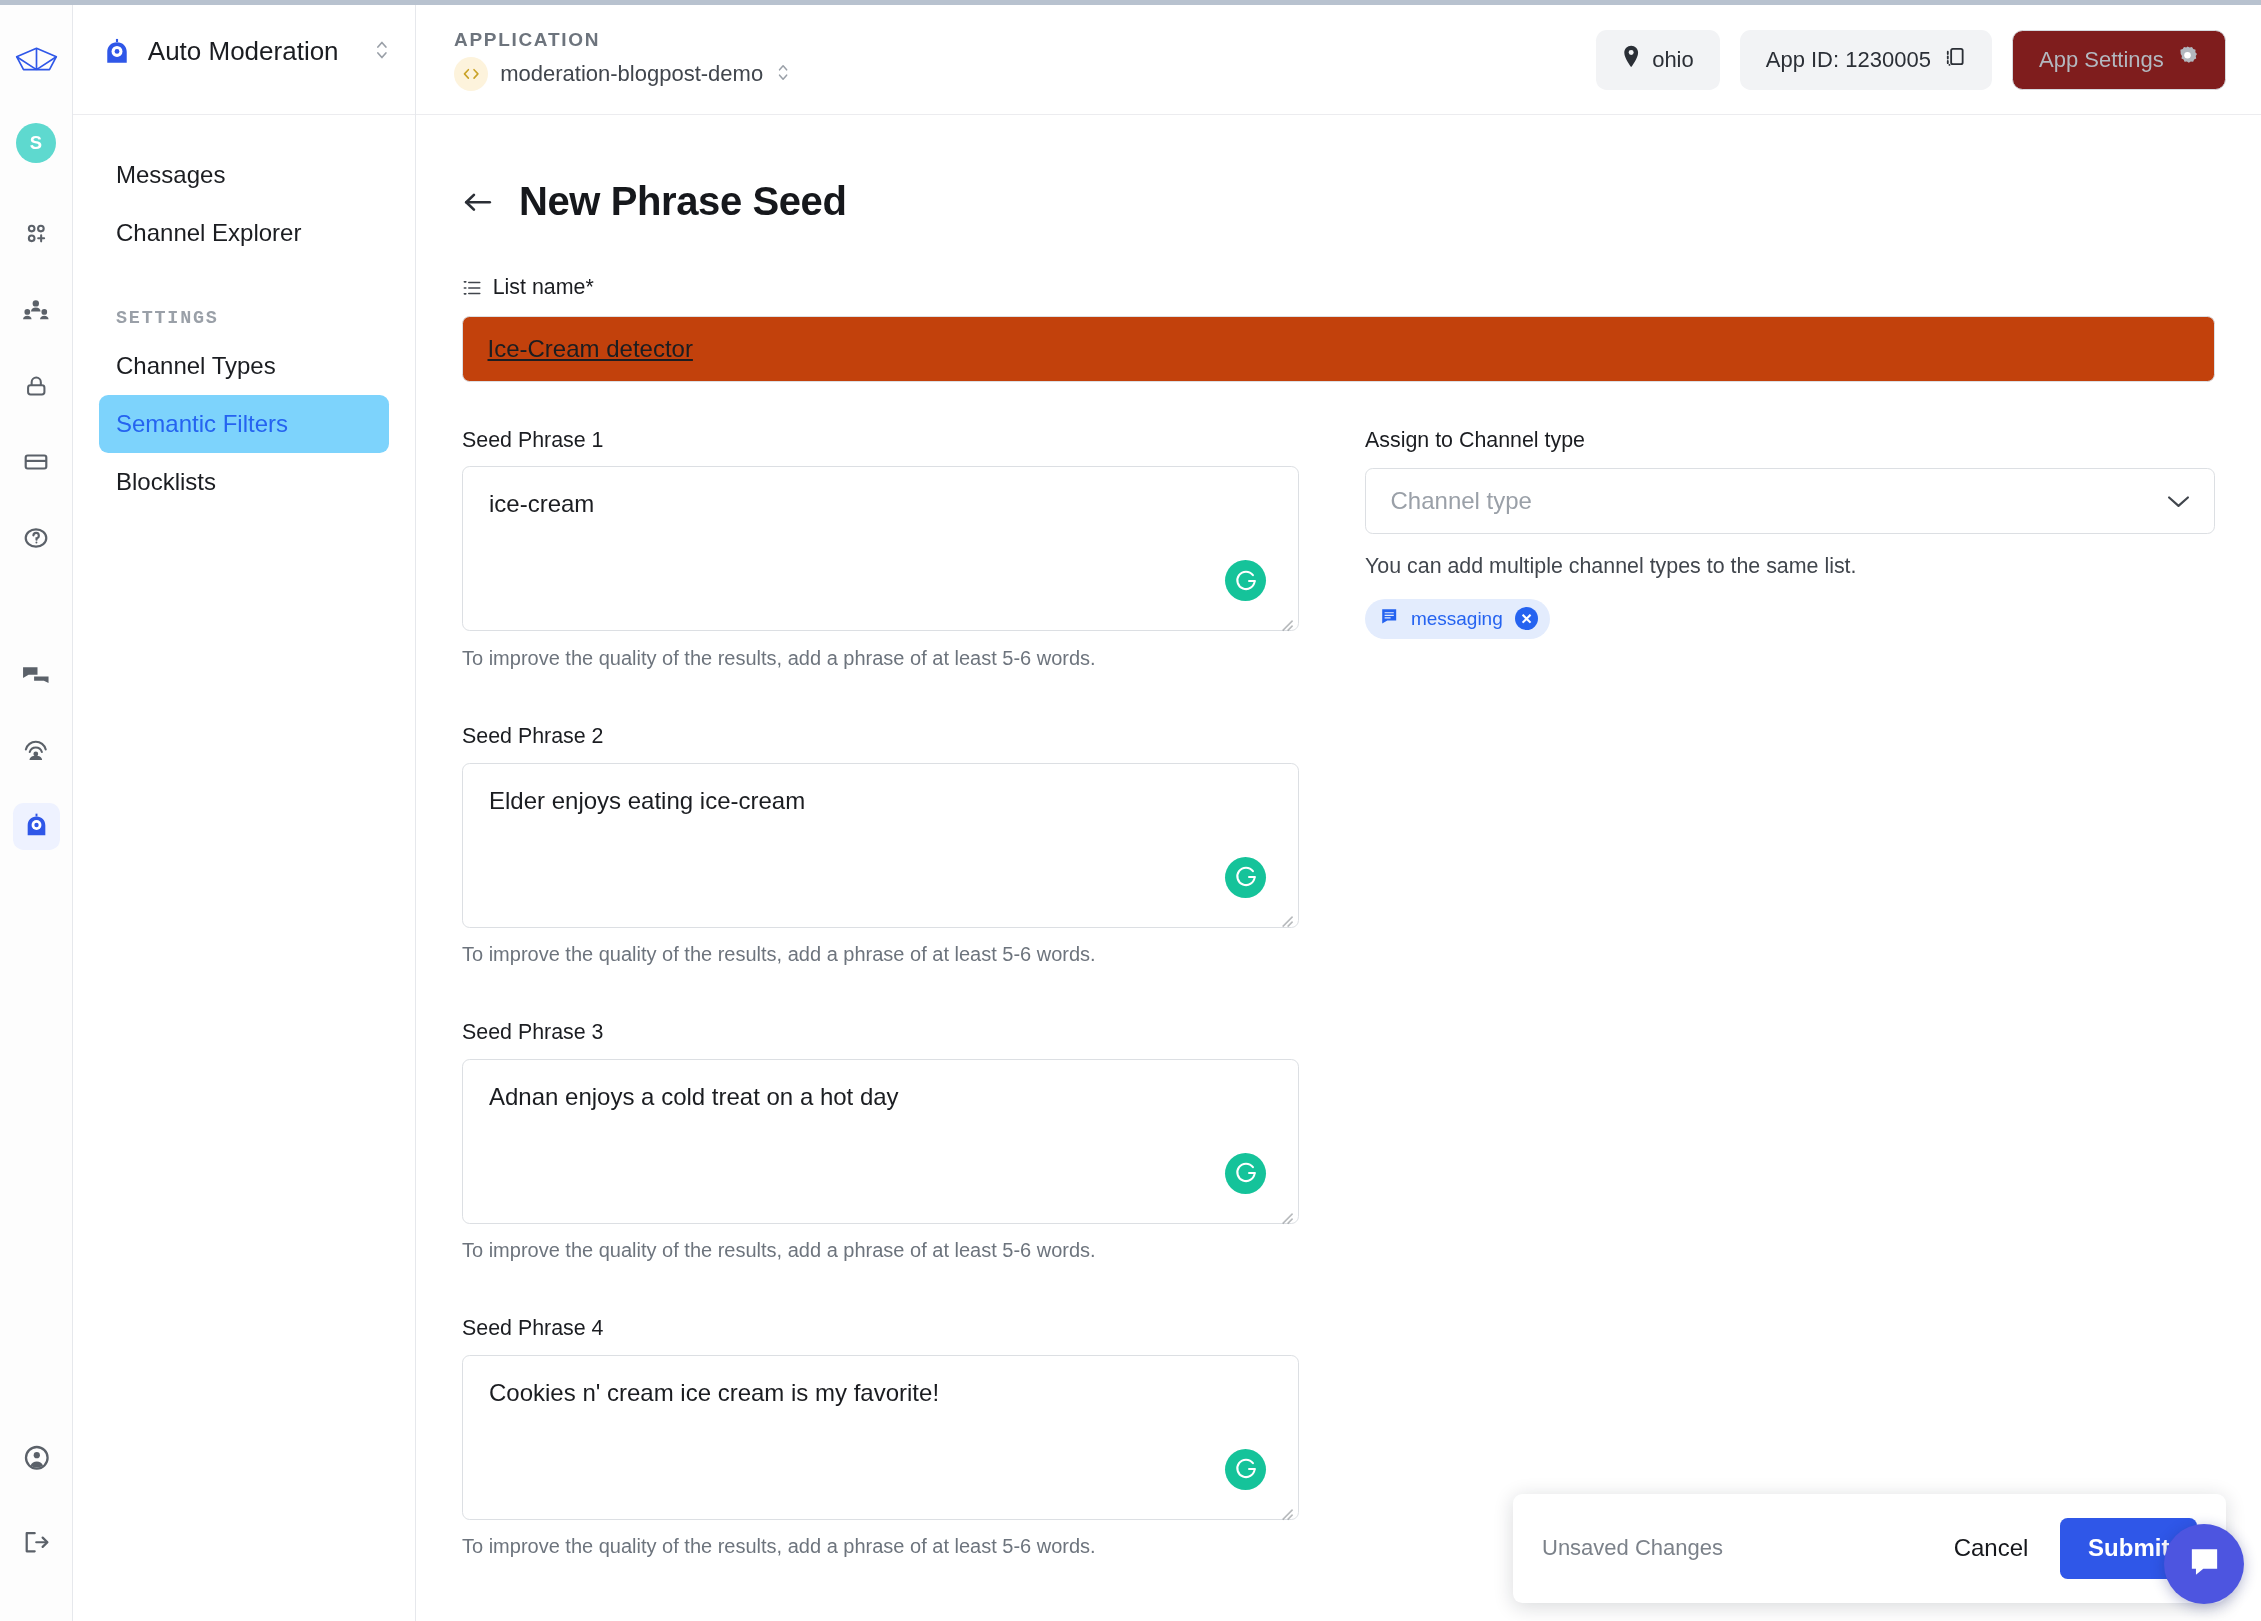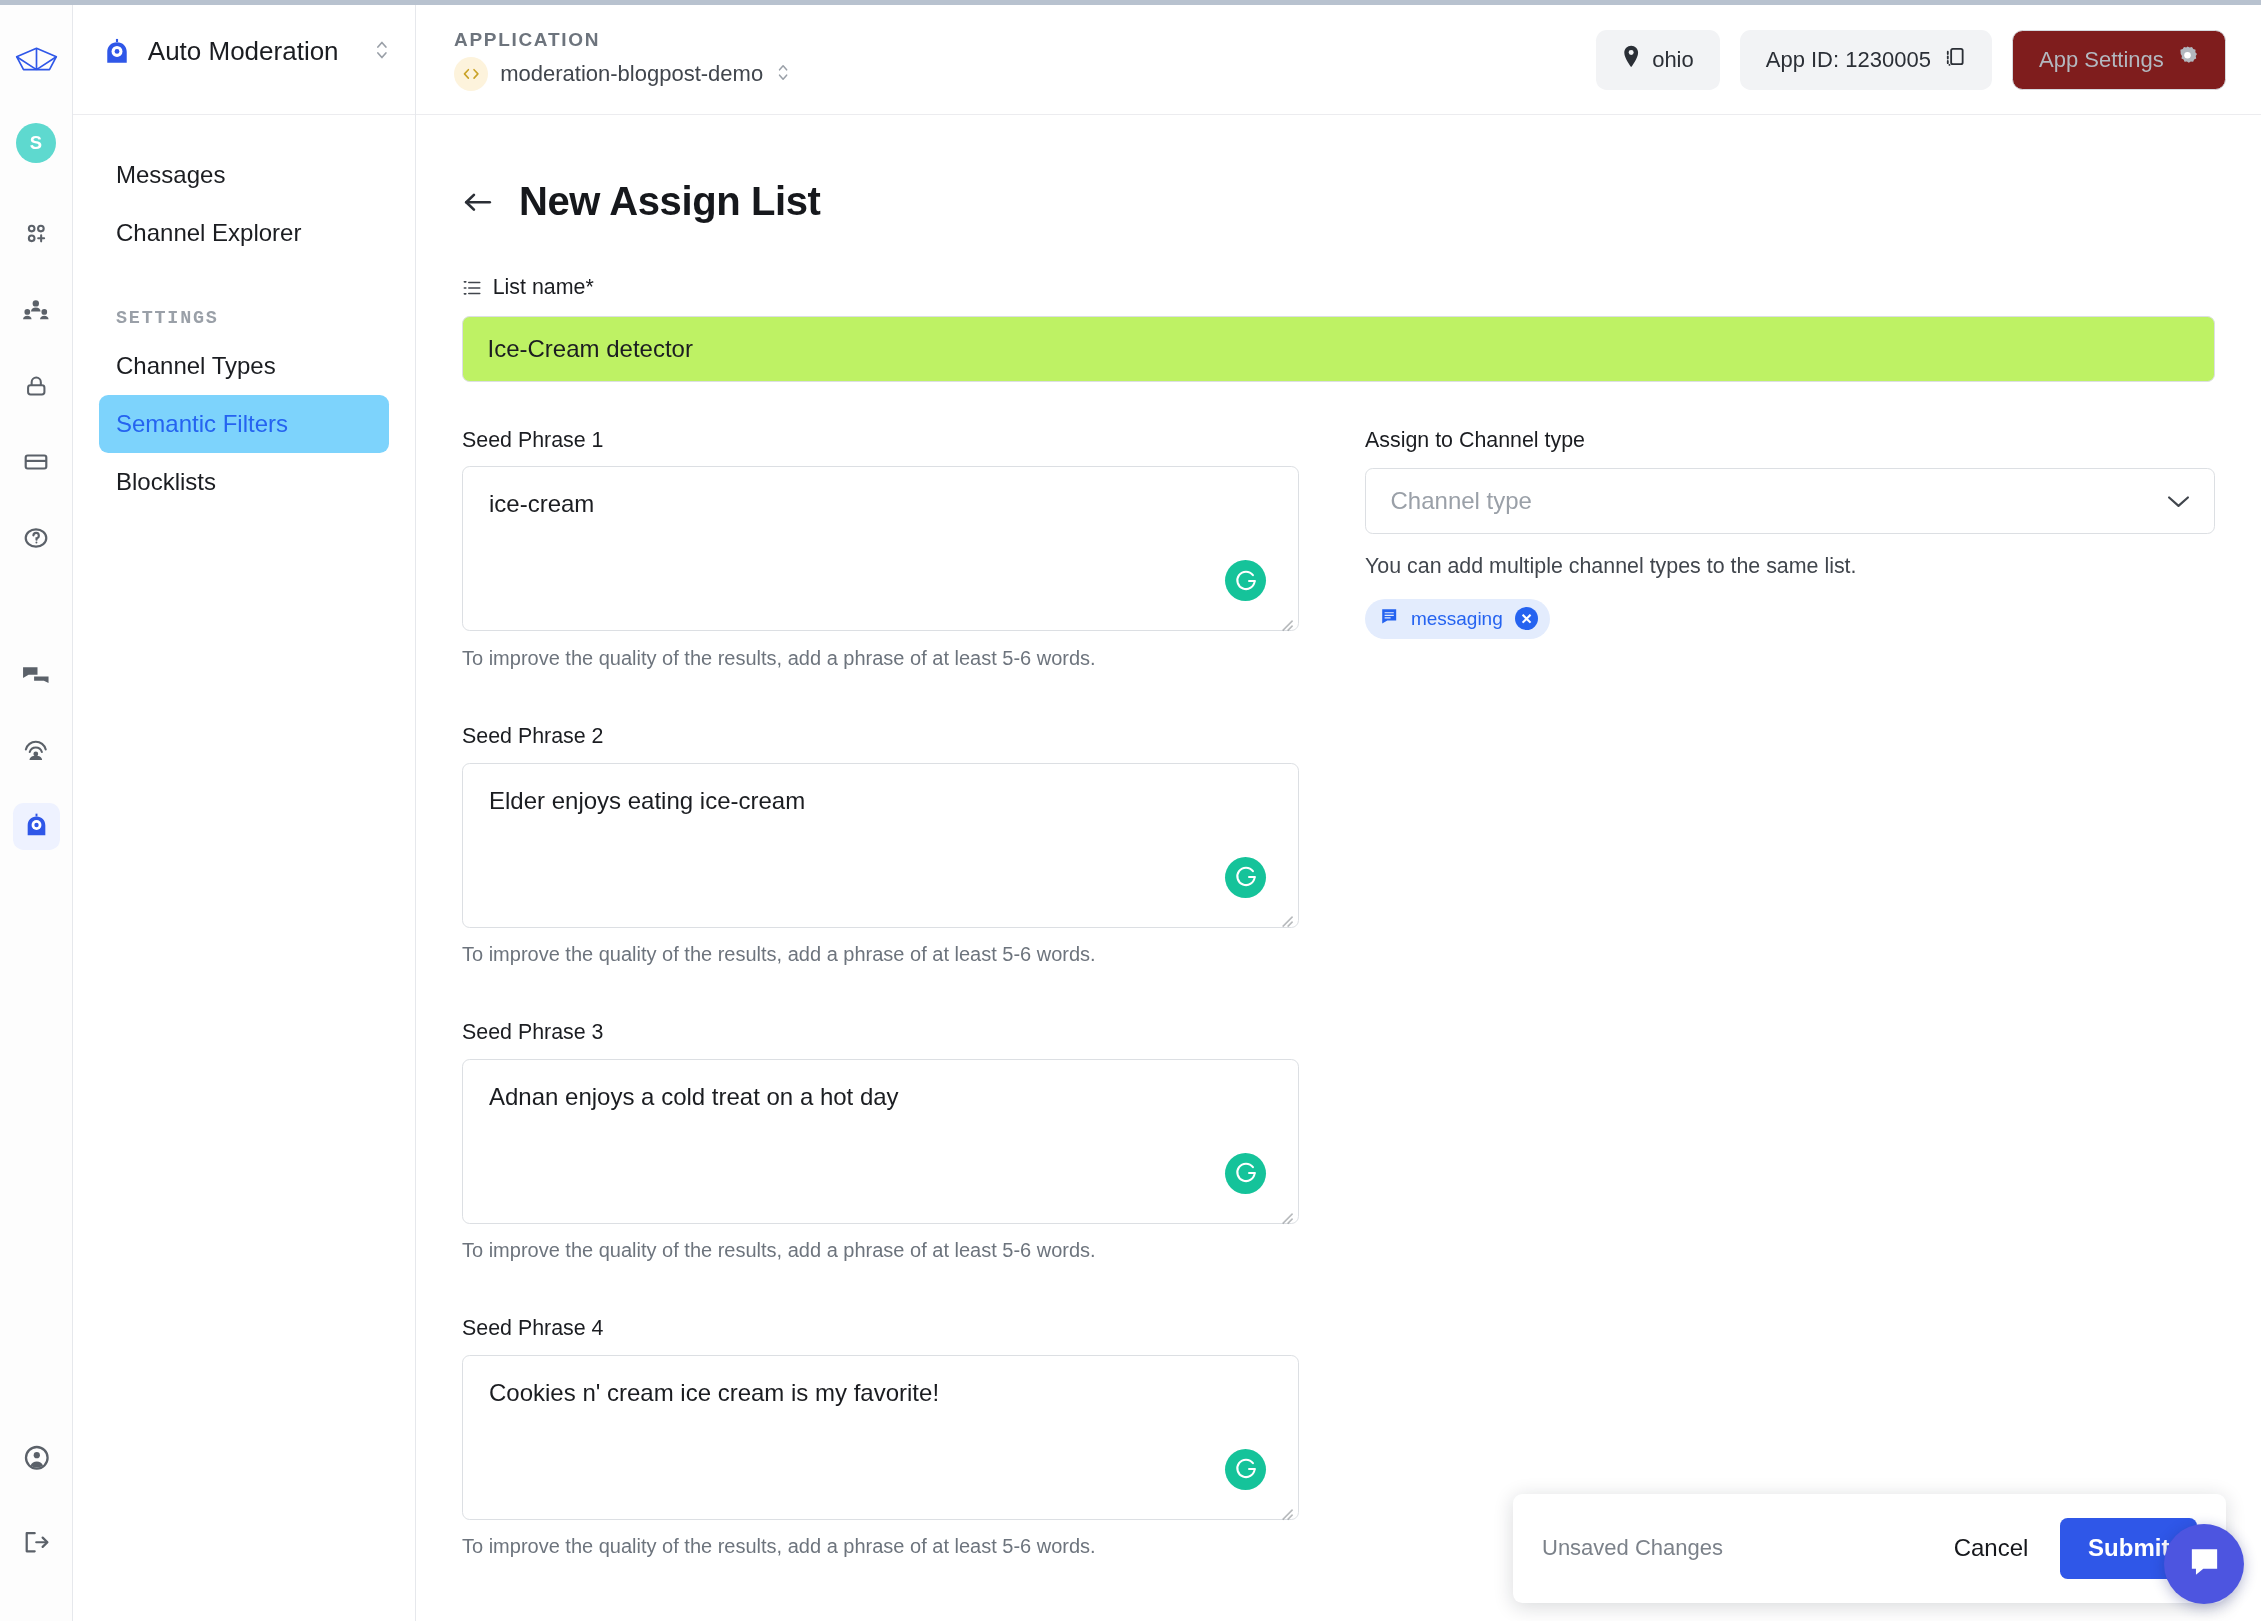--- a/index.html
+++ b/index.html
@@ -110,21 +110,21 @@
   .page-desc { margin-top: 40px; font-size: 23px; color: #41464d; }
 
   .field-label-row { display: flex; align-items: center; gap: 10.7px; margin-top: 51px; }
   .field-label-row .ico { color: #41464d; display: flex; }
   .field-label { font-size: 21.4px; color: #1b1d21; }
 
   .text-input {
     margin-top: 15.3px; height: 66px; width: 100%;
     border: 0.8px solid #dcdfe3; border-radius: 7.7px;
     display: flex; align-items: center; padding: 0 24.5px;
-    font-size: 24px; color: #1b1d21; background: #bef264;
+    font-size: 24px; color: #1b1d21; background: #c2410c; text-decoration: underline;
   }
 
   .cols { display: flex; gap: 66px; margin-top: 46px; }
   .col-left { width: 837px; flex: 0 0 837px; }
   .col-right { flex: 1 1 auto; }
 
   .seed-label { font-size: 21.4px; color: #1b1d21; margin-bottom: 13.8px; }
   .seed-label.spaced { margin-top: 54px; }
   .textarea {
     position: relative; width: 837px; height: 165px;
@@ -382,21 +382,21 @@
 
     <div class="content">
 
       <div class="page-head">
         <span class="back-arrow">
           <svg width="31" height="24.5" viewBox="0 0 30 24" fill="none" stroke="currentColor" stroke-width="2.6" stroke-linecap="round" stroke-linejoin="round">
             <path d="M27 12H4"></path>
               <path d="M11.5 4.8 4 12l7.5 7.2"></path>
           </svg>
         </span>
-        <h1 class="page-title">New Assign List</h1>
+        <h1 class="page-title">New Phrase Seed</h1>
       </div>
 
 
       <div class="field-label-row">
         <span class="ico">
           <svg width="20" height="20" viewBox="0 0 22 22" fill="none" stroke="currentColor" stroke-width="1.8" stroke-linecap="round">
             <path d="M7.5 5h12M7.5 11h12M7.5 17h12"></path>
             <path d="M2.6 4.2h1.6M2.6 11h1.6M2.6 17.4h1.6"></path>
           </svg>
         </span>

